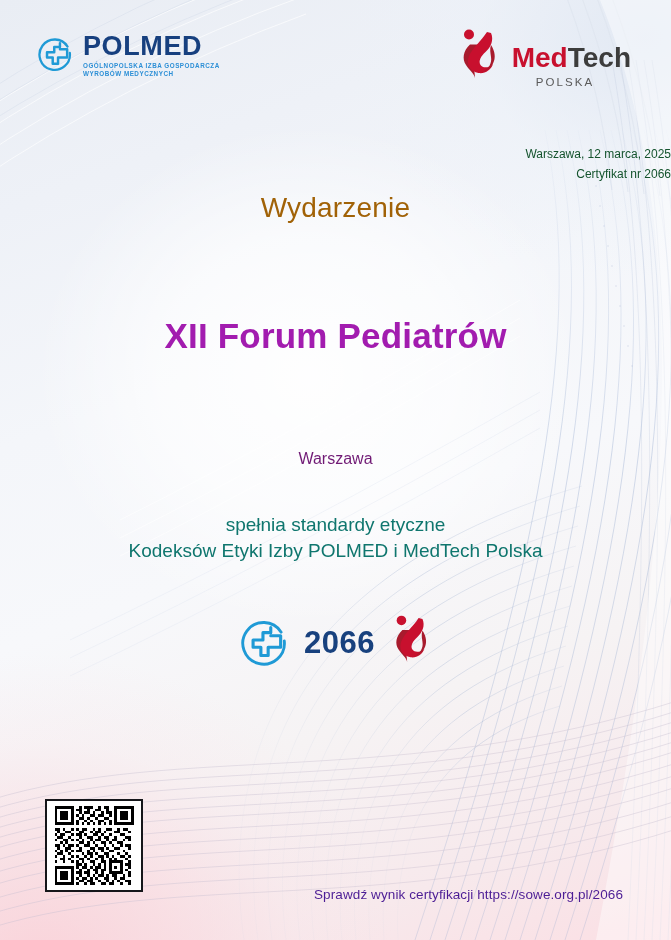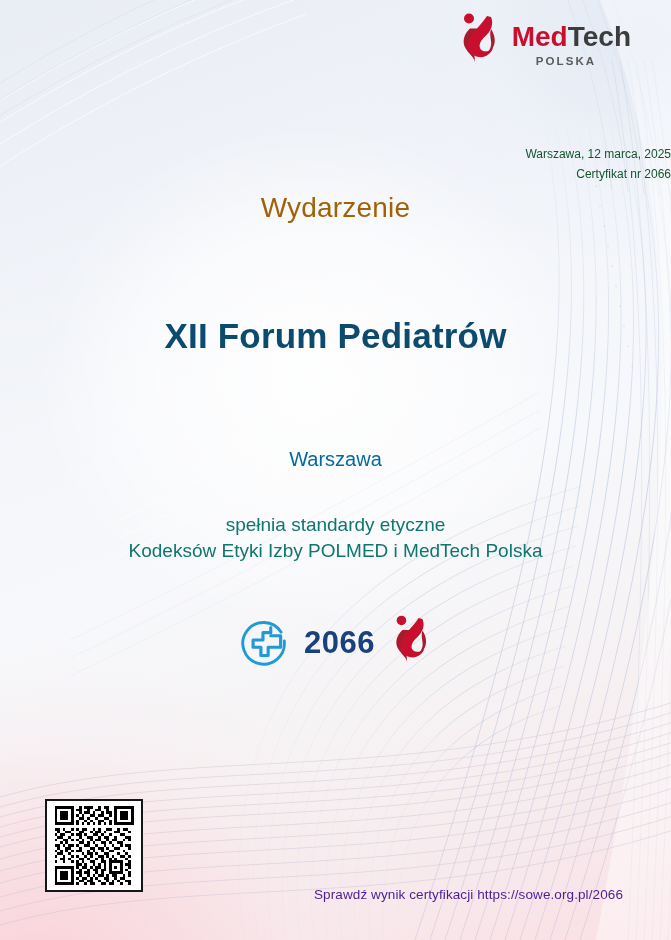--- a/index.html
+++ b/index.html
@@ -94,34 +94,34 @@
     font-weight: bold;
     letter-spacing: 0.52px;
     color: #2c8fd6;
   }
   .polmed-sub-1 { margin-top: 3px; }
   .polmed-sub-2 { margin-top: 2px; }
 
   .logo-medtech {
     position: absolute;
     right: 40px;
-    top: 12px;
+    top: 28px;
     display: flex;
-    align-items: center;
+    align-items: flex-end;
     gap: 10px;
   }
   .medtech-words { line-height: 1; padding-top: 6px; }
   .medtech-name { font-size: 28px; font-weight: bold; letter-spacing: 0px; }
   .medtech-med { color: #c8102e; }
   .medtech-tech { color: #3c3c3c; }
   .medtech-sub {
     display: block;
     margin-top: 5px;
     font-size: 11.5px;
-    font-weight: bold;
+    font-weight: normal;
     letter-spacing: 2.1px;
     color: #5a5a5a;
     padding-left: 24px;
   }
 
   
   .meta {
     position: absolute;
     top: 144px;
     left: 0; right: 0;
@@ -138,32 +138,32 @@
     color: #a16207;
     font-size: 28px;
     font-weight: normal;
     letter-spacing: 0.2px;
   }
   .event-title {
     position: absolute;
     top: 316px;
     left: 0; right: 0;
     text-align: center;
-    color: #0c4a6e;
+    color: #a21caf;
     font-size: 35px;
     font-weight: bold;
     letter-spacing: 0.2px;
   }
   .place-date {
     position: absolute;
     top: 446px;
     left: 0; right: 0;
     text-align: center;
-    color: #0369a1;
-    font-size: 20px;
+    color: #701a75;
+    font-size: 16px;
     line-height: 26px;
   }
   .statement {
     position: absolute;
     top: 512px;
     left: 0; right: 0;
     text-align: center;
     color: #0f766e;
     font-size: 19px;
     line-height: 26px;
@@ -340,20 +340,33 @@
           <circle cx="624" cy="326" r="0.8"></circle>
         <circle cx="628" cy="346" r="0.8"></circle>
           <circle cx="632" cy="366" r="0.8"></circle>
       </g>
 
     </g>
   </svg>
 
   <div class="content">
 
+    <div class="logo-polmed">
+      <span>
+        <svg width="38" height="38" viewBox="0 0 100 100" aria-hidden="true">
+          <path d="M83 33 A40 40 0 1 0 89 50" fill="none" stroke="#1f9ad6" stroke-width="6" stroke-linecap="round"></path>
+          <path d="M63 24 L63 34 L48 34 L48 48 L29 48 L29 62 L44 62 L44 78 L58 78 L58 62 L82 62 L82 40 L63 40" fill="none" stroke="#1f9ad6" stroke-width="6.5" stroke-linejoin="round" stroke-linecap="round"></path>
+        </svg>
+      </span>
+      <span class="polmed-words">
+        <span class="polmed-name">POLMED</span>
+        <span class="polmed-sub-1">OGÓLNOPOLSKA IZBA GOSPODARCZA</span>
+        <span class="polmed-sub-2">WYROBÓW MEDYCZNYCH</span>
+      </span>
+    </div>
 
     <div class="logo-medtech">
       <span>
         <svg width="46" height="56" viewBox="0 0 92 112" aria-hidden="true">
           <circle cx="26" cy="13" r="10" fill="#c8102e"></circle>
           <path d="M28 33 C14 46 12 62 20 74 C27 85 36 90 38 100 C38 86 33 76 33 64 C33 50 38 40 45 33 Z" fill="#a81b2d"></path>
           <path d="M62 8 C50 26 33 40 26 56 C19 73 29 88 45 90 C58 92 70 84 74 72 C66 80 54 81 49 74 C44 66 50 56 59 48 C70 38 76 24 70 10 Z" fill="#c8102e"></path>
           <path d="M70 34 C78 46 80 60 74 71 C70 80 62 86 52 88 C66 82 72 70 70 58 C69 50 67 42 70 34 Z" fill="#a81b2d"></path>
         </svg>
       </span>

